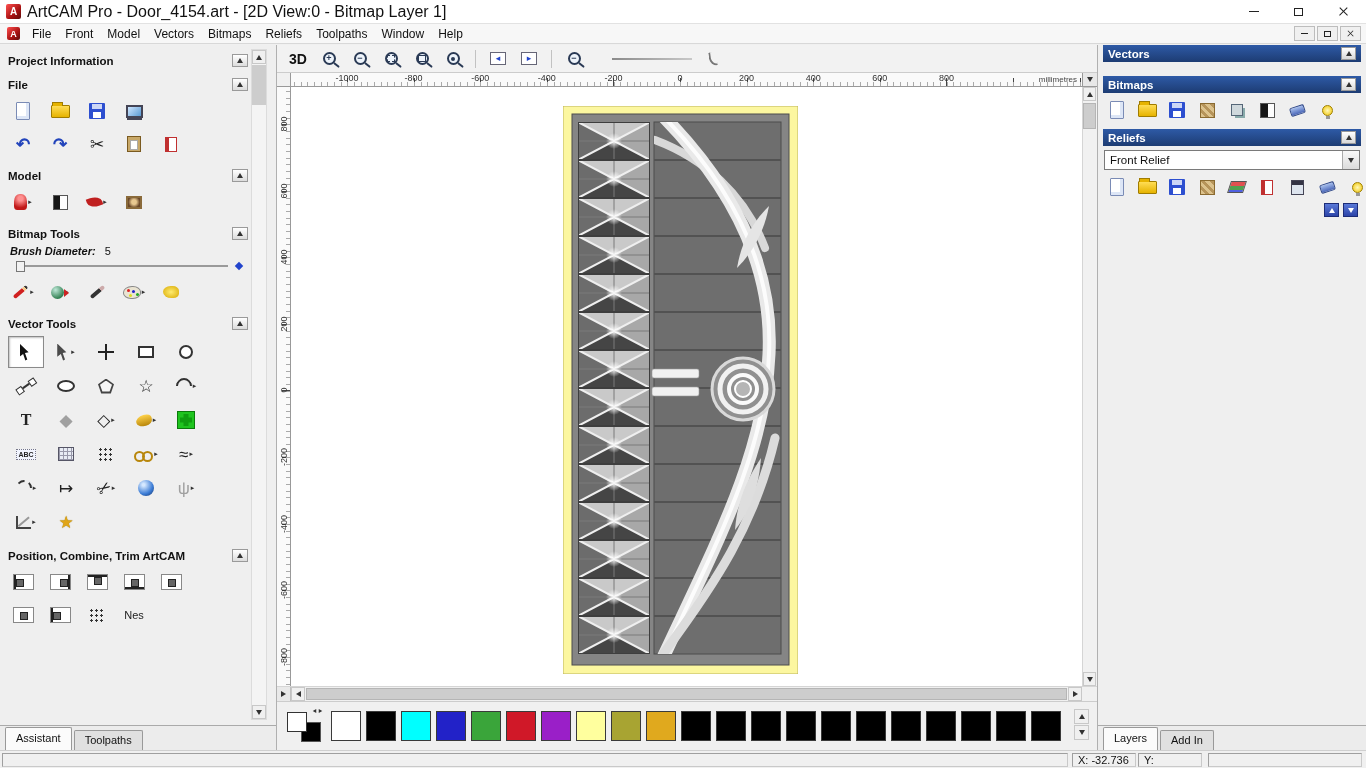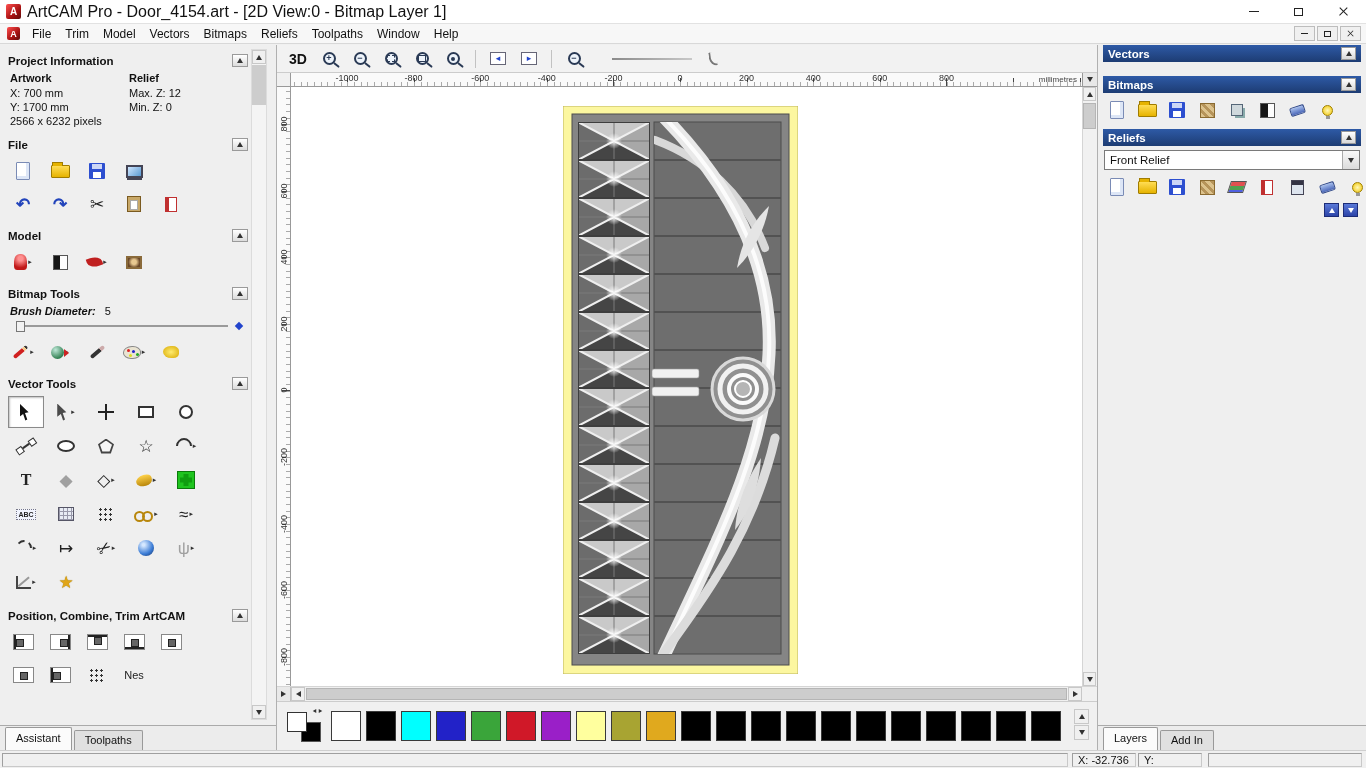--- a/index.html
+++ b/index.html
@@ -261,21 +261,21 @@
     <span class="tb-btn">
         <span class="i-x"></span>
       </span>
   </span>
 </div>
 
 <div class="menubar">
   <span class="mb-logo">A</span>
   <span style="display:flex">
       <span class="menu-item">File</span>
-      <span class="menu-item">Trim</span>
+      <span class="menu-item">Front</span>
       <span class="menu-item">Model</span>
       <span class="menu-item">Vectors</span>
       <span class="menu-item">Bitmaps</span>
       <span class="menu-item">Reliefs</span>
       <span class="menu-item">Toolpaths</span>
       <span class="menu-item">Window</span>
       <span class="menu-item">Help</span>
     </span>
   <span class="mdi-btns">
     <span class="mdi-btn">
@@ -293,37 +293,20 @@
 <div class="app">
 
   <div class="left-panel">
     <div class="lp-content">
 
       <div class="sec-h">
         <span>Project Information</span>
         <span class="sec-btn">
             <span class="tri-up"></span>
           </span>
-      </div>
-      <div class="pi-grid">
-        <div>
-          <div class="pi-head">Artwork</div>
-          <div>
-              <div class="info-line">X: 700 mm</div>
-              <div class="info-line">Y: 1700 mm</div>
-              <div class="info-line">2566 x 6232 pixels</div>
-            </div>
-        </div>
-        <div>
-          <div class="pi-head">Relief</div>
-          <div>
-              <div class="info-line">Max. Z: 12</div>
-              <div class="info-line">Min. Z: 0</div>
-            </div>
-        </div>
       </div>
 
       <div class="sec-h">
         <span>File</span>
         <span class="sec-btn">
             <span class="tri-up"></span>
           </span>
       </div>
       <div class="tools-row">
           <span class="tool">

